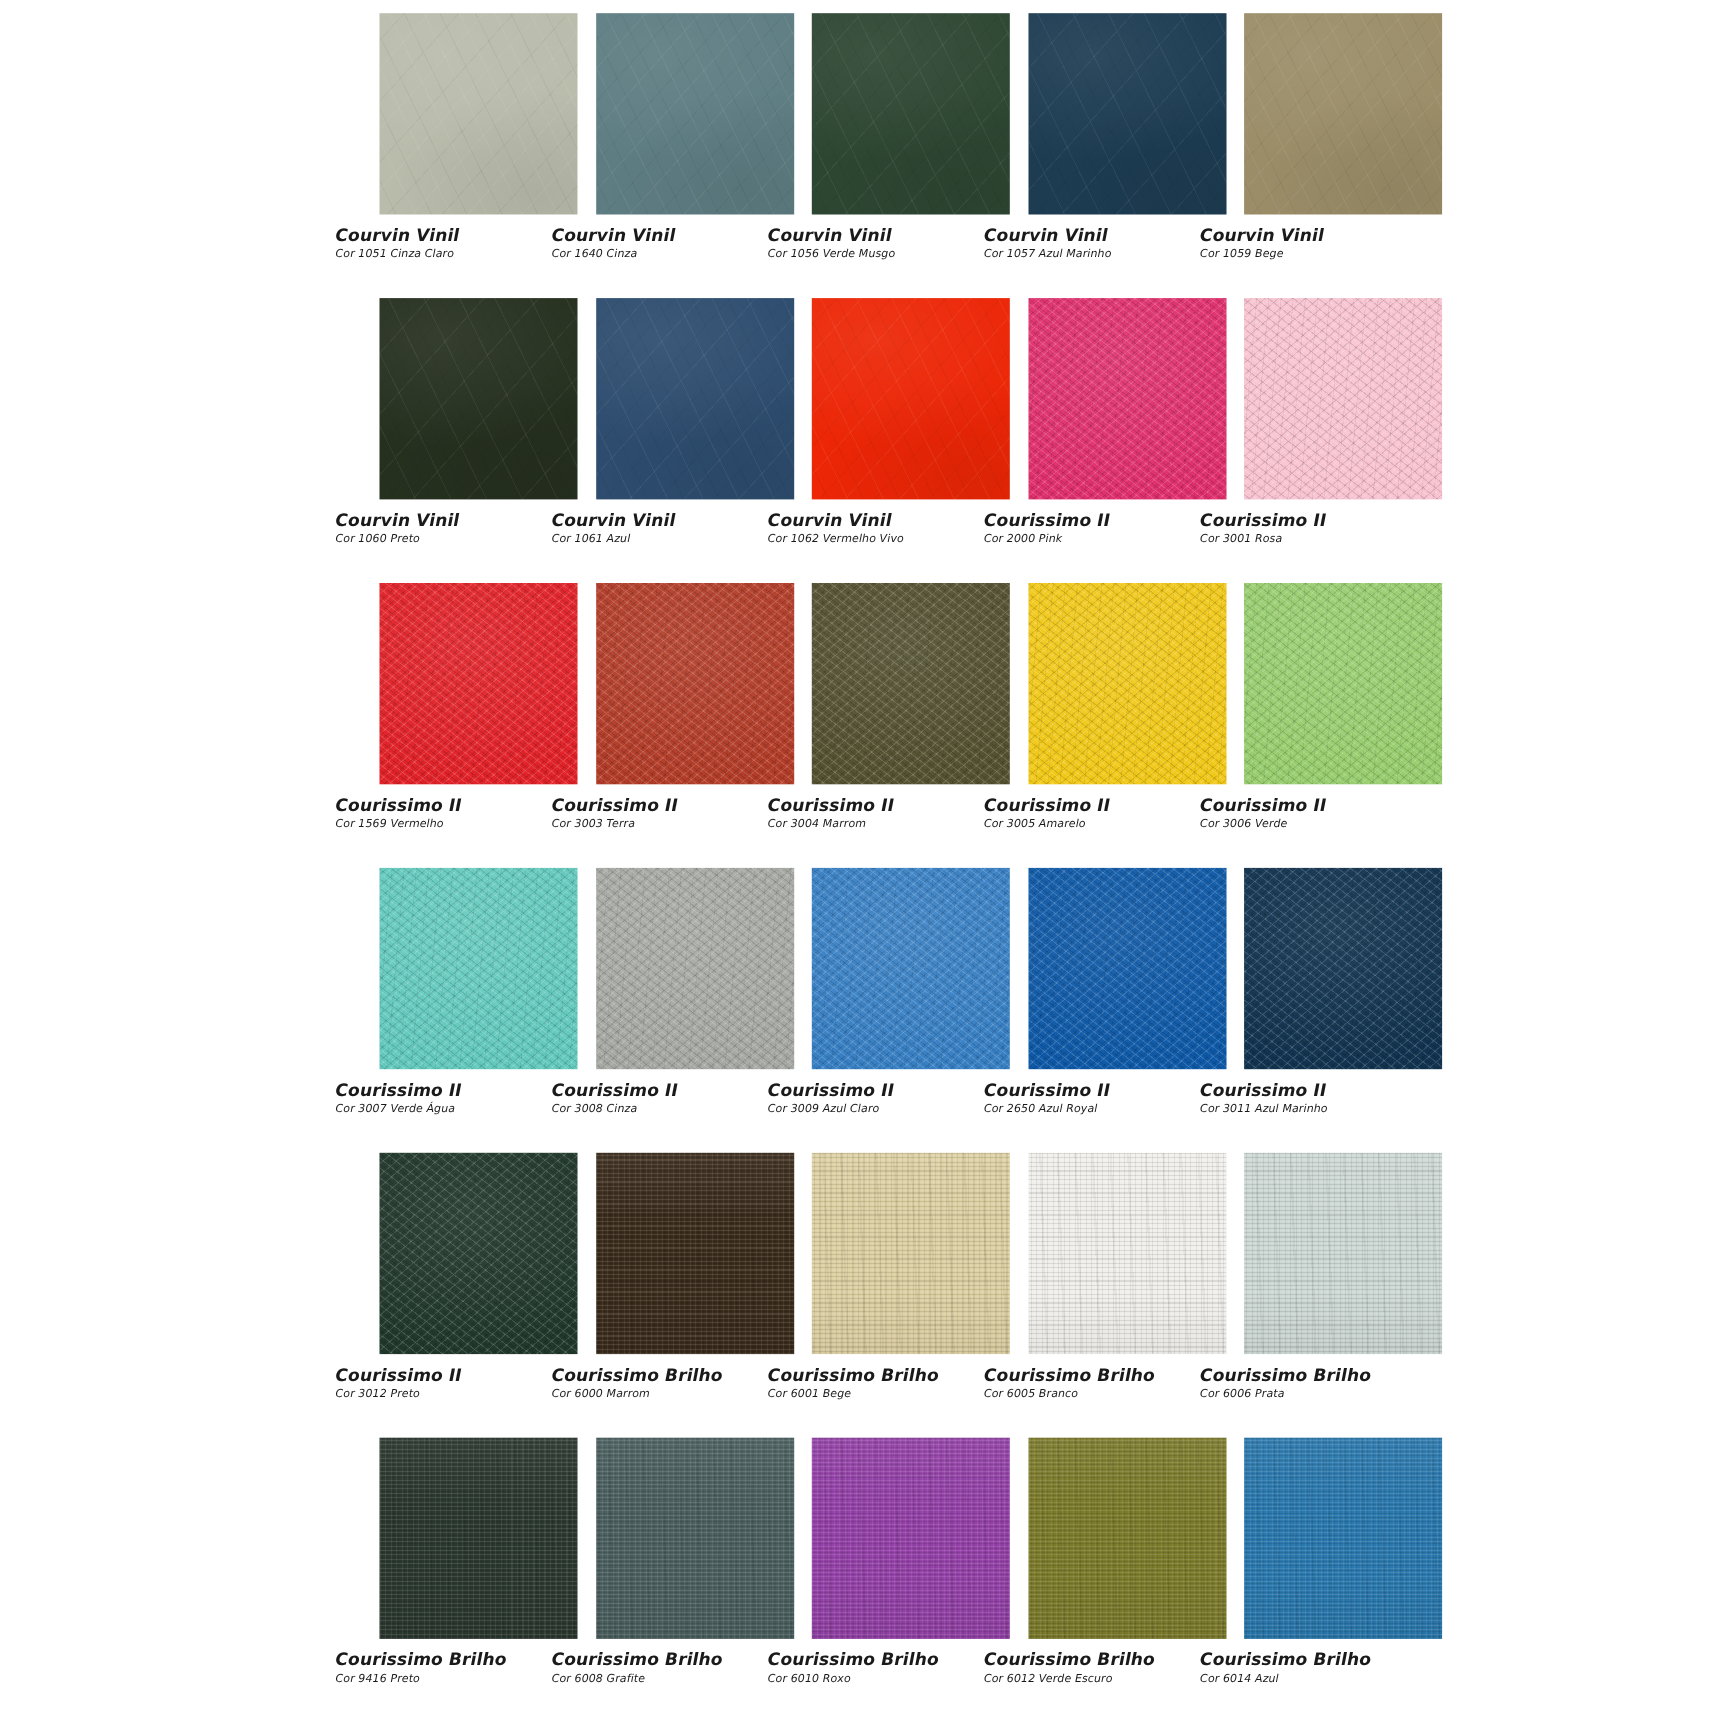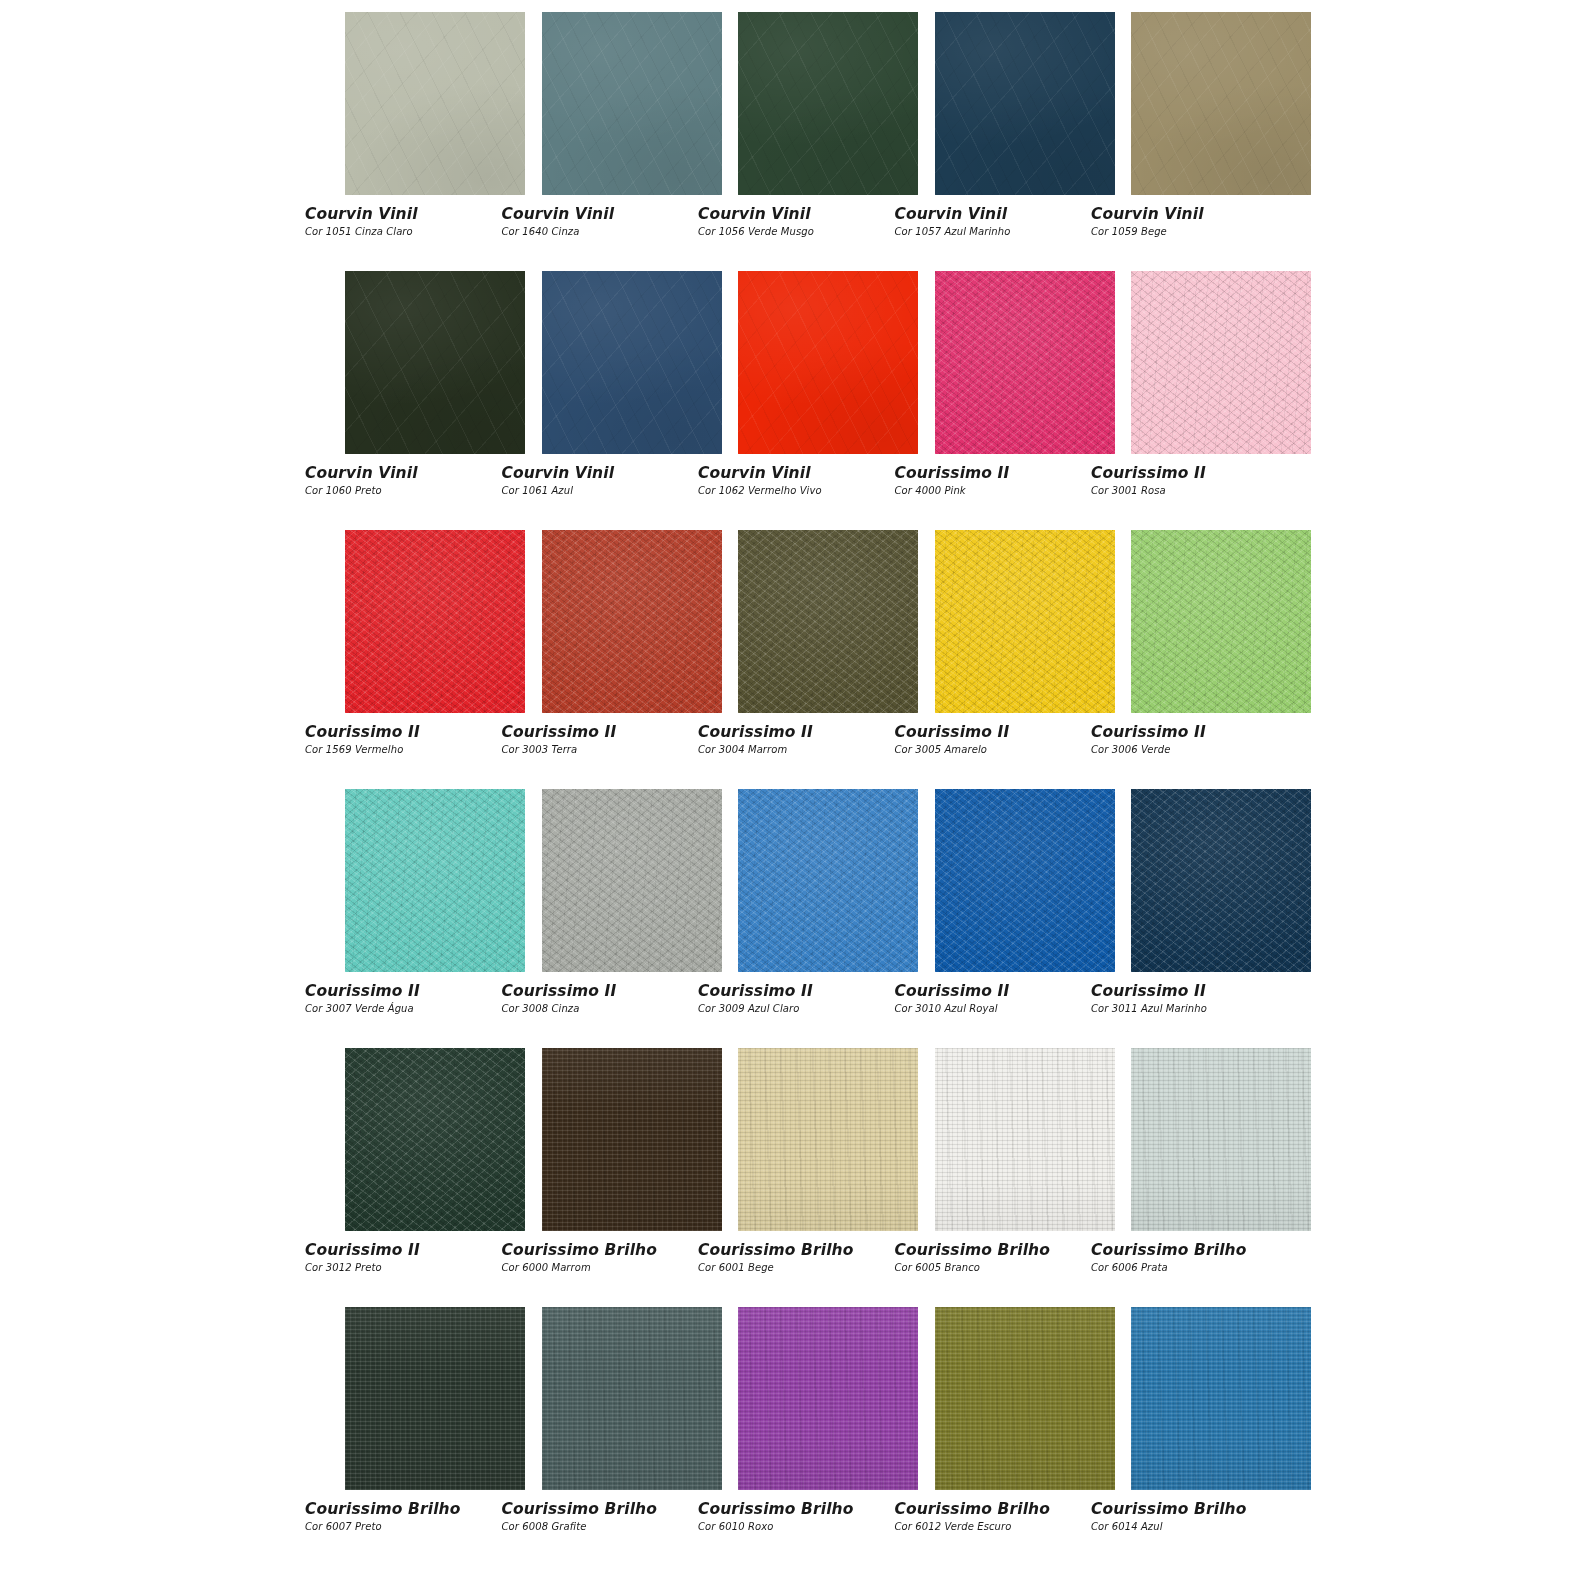--- a/index.html
+++ b/index.html
@@ -197,21 +197,21 @@
         <div class="caption-family">Courvin Vinil</div>
         <div class="caption-code">Cor 1062 Vermelho Vivo</div>
       </div>
     </div>
     <div class="swatch-cell">
       <div class="swatch-chip" style="background-color: rgb(224, 48, 109);">
         <div class="tex tex-pebble"></div>
       </div>
       <div class="swatch-caption">
         <div class="caption-family">Courissimo II</div>
-        <div class="caption-code">Cor 4000 Pink</div>
+        <div class="caption-code">Cor 2000 Pink</div>
       </div>
     </div>
     <div class="swatch-cell">
       <div class="swatch-chip" style="background-color: rgb(248, 195, 208);">
         <div class="tex tex-pebble"></div>
       </div>
       <div class="swatch-caption">
         <div class="caption-family">Courissimo II</div>
         <div class="caption-code">Cor 3001 Rosa</div>
       </div>
@@ -287,21 +287,21 @@
         <div class="caption-family">Courissimo II</div>
         <div class="caption-code">Cor 3009 Azul Claro</div>
       </div>
     </div>
     <div class="swatch-cell">
       <div class="swatch-chip" style="background-color: rgb(15, 90, 168);">
         <div class="tex tex-pebble"></div>
       </div>
       <div class="swatch-caption">
         <div class="caption-family">Courissimo II</div>
-        <div class="caption-code">Cor 3010 Azul Royal</div>
+        <div class="caption-code">Cor 2650 Azul Royal</div>
       </div>
     </div>
     <div class="swatch-cell">
       <div class="swatch-chip" style="background-color: rgb(18, 52, 80);">
         <div class="tex tex-pebble"></div>
       </div>
       <div class="swatch-caption">
         <div class="caption-family">Courissimo II</div>
         <div class="caption-code">Cor 3011 Azul Marinho</div>
       </div>
@@ -350,21 +350,21 @@
         <div class="caption-family">Courissimo Brilho</div>
         <div class="caption-code">Cor 6006 Prata</div>
       </div>
     </div>
     <div class="swatch-cell">
       <div class="swatch-chip" style="background-color: rgb(43, 56, 47);">
         <div class="tex tex-weave"></div>
       </div>
       <div class="swatch-caption">
         <div class="caption-family">Courissimo Brilho</div>
-        <div class="caption-code">Cor 6007 Preto</div>
+        <div class="caption-code">Cor 9416 Preto</div>
       </div>
     </div>
     <div class="swatch-cell">
       <div class="swatch-chip" style="background-color: rgb(76, 96, 96);">
         <div class="tex tex-weave"></div>
       </div>
       <div class="swatch-caption">
         <div class="caption-family">Courissimo Brilho</div>
         <div class="caption-code">Cor 6008 Grafite</div>
       </div>

